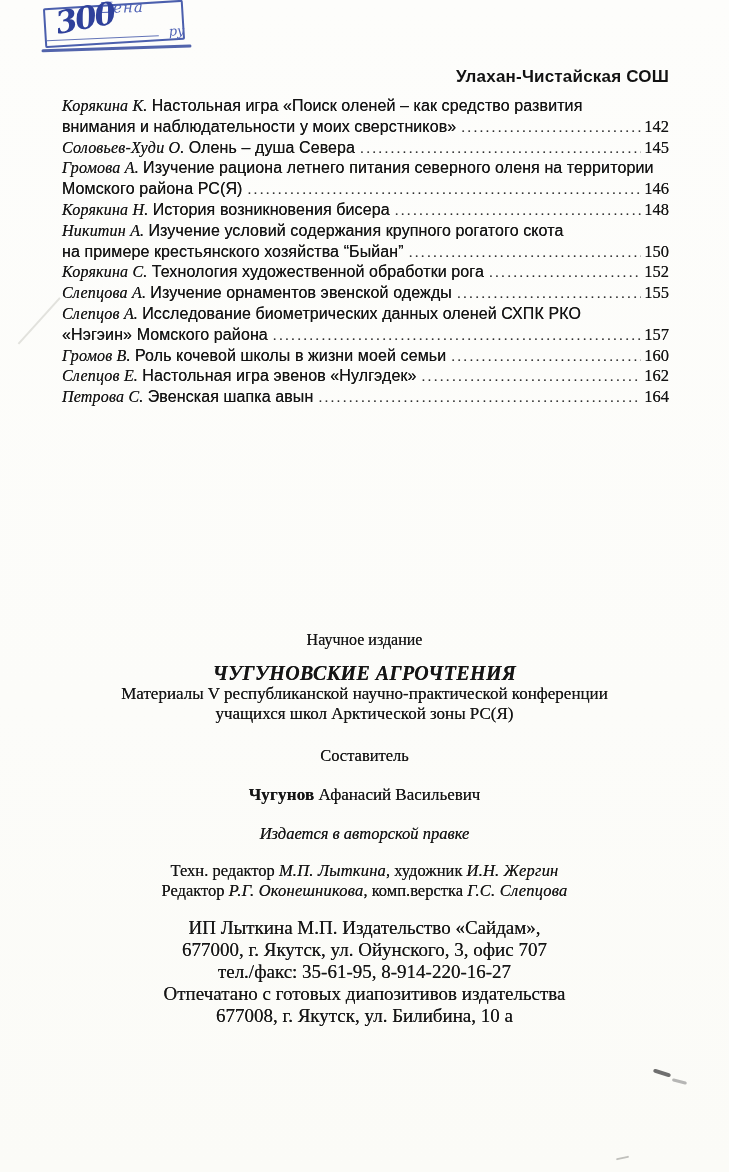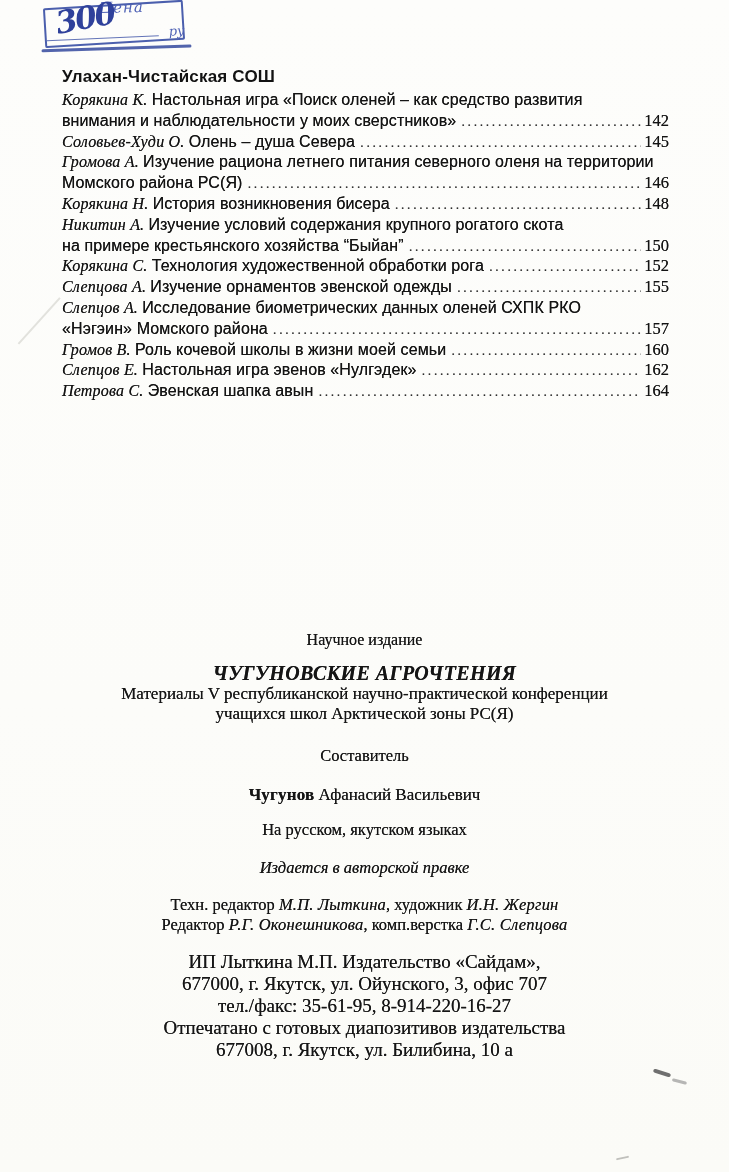--- a/index.html
+++ b/index.html
@@ -18,22 +18,22 @@
   .stamp-box{position:absolute;inset:0;border:2.5px solid #3c51a6;border-radius:2px;opacity:.92;}
   .stamp-bottom{position:absolute;left:-4px;bottom:-5px;width:150px;height:2.5px;background:#34499e;transform:rotate(1.6deg);opacity:.85;border-radius:2px;}
   .stamp-label{position:absolute;left:56px;top:-5px;font:italic 15px "DejaVu Serif",serif;color:#5063b6;transform:rotate(2deg);letter-spacing:1px;}
   .stamp-price{position:absolute;left:12px;top:-6px;font:italic 700 31px "DejaVu Serif",serif;color:#2f419b;transform:rotate(-7deg);letter-spacing:-2px;}
   .stamp-underline{position:absolute;left:2px;bottom:6px;width:112px;height:0;border-bottom:1.8px solid #3c51a6;transform:rotate(1deg);opacity:.8;}
   .stamp-currency{position:absolute;right:0px;bottom:2px;font:italic 13px "DejaVu Serif",serif;color:#5063b6;}
 
   
   .toc{position:absolute;left:62px;top:66px;width:607px;}
   .toc-header{
-    text-align:left;font-family:"Liberation Sans",sans-serif;
-    font-weight:700;font-size:17px;line-height:21px;margin-bottom:3px;
+    text-align:right;font-family:"Liberation Sans",sans-serif;
+    font-weight:700;font-size:17px;line-height:21px;margin-bottom:9px;
     letter-spacing:.2px;color:#121212;
   }
   .toc-line{display:flex;align-items:baseline;line-height:20.8px;white-space:nowrap;}
   .line-text{
     font-family:"Liberation Sans",sans-serif;font-size:16px;color:#141414;
     text-shadow:0 0 .6px #30302f; letter-spacing:.1px;
   }
   .author{
     font-family:"Liberation Serif",serif;font-style:italic;font-size:16px;
     text-shadow:0 0 .4px #444;letter-spacing:.2px;
@@ -180,21 +180,20 @@
     <div class="c-line edition-type">Научное издание</div>
 
     <div class="c-line book-title">ЧУГУНОВСКИЕ АГРОЧТЕНИЯ</div>
     <div class="c-line subtitle">Материалы V республиканской научно-практической конференции</div>
     <div class="c-line subtitle">учащихся школ Арктической зоны РС(Я)</div>
 
     <div class="c-line compiler-label">Составитель</div>
 
     <div class="c-line compiler-name"><b>Чугунов</b><span> Афанасий Васильевич</span></div>
 
-    <div class="c-line languages">На русском, якутском языках</div>
 
     <div class="c-line edition-note">Издается в авторской правке</div>
 
     <div class="c-line editors">
       <div><span>Техн. редактор </span><i>М.П. Лыткина</i><span>, художник </span><i>И.Н. Жергин</i></div>
       <div><span>Редактор </span><i>Р.Г. Оконешникова</i><span>, комп.верстка </span><i>Г.С. Слепцова</i></div>
     </div>
 
 
     <div class="c-line address-block">

